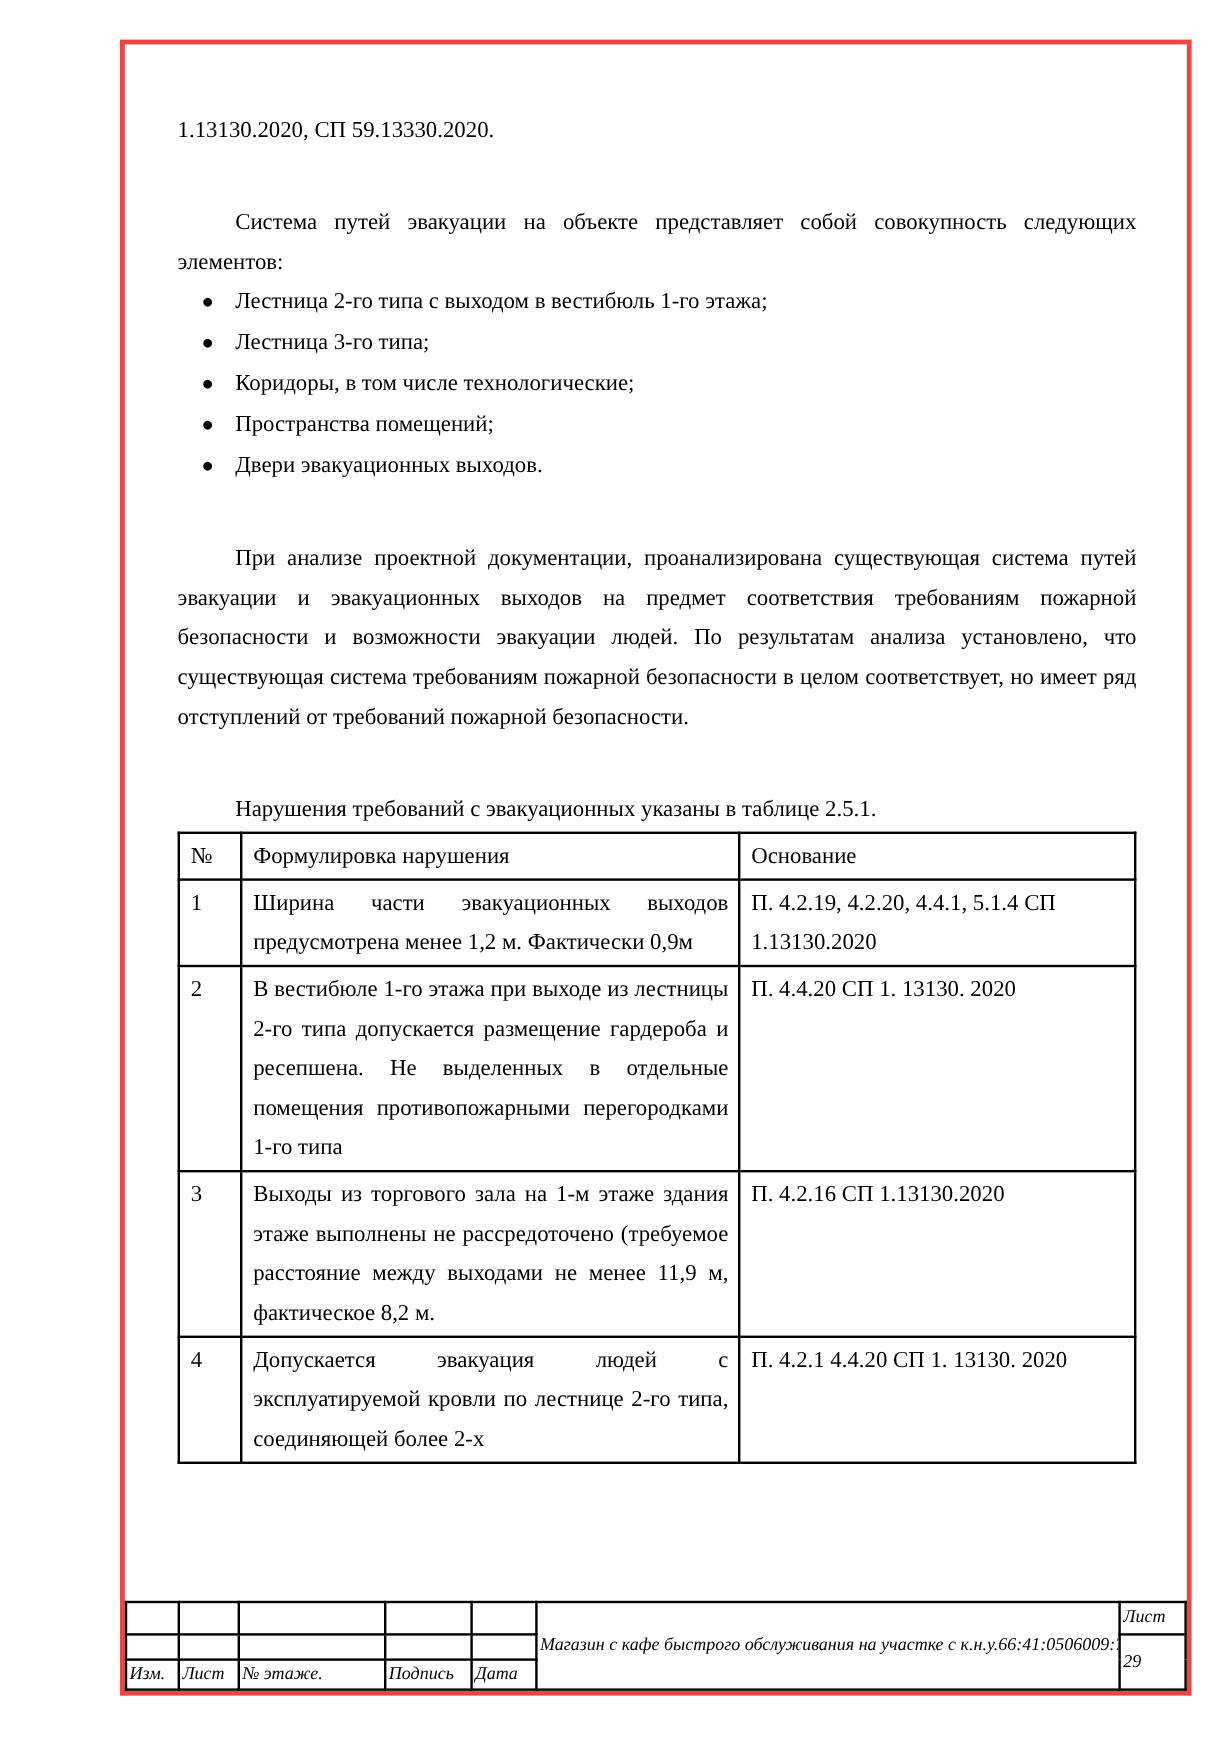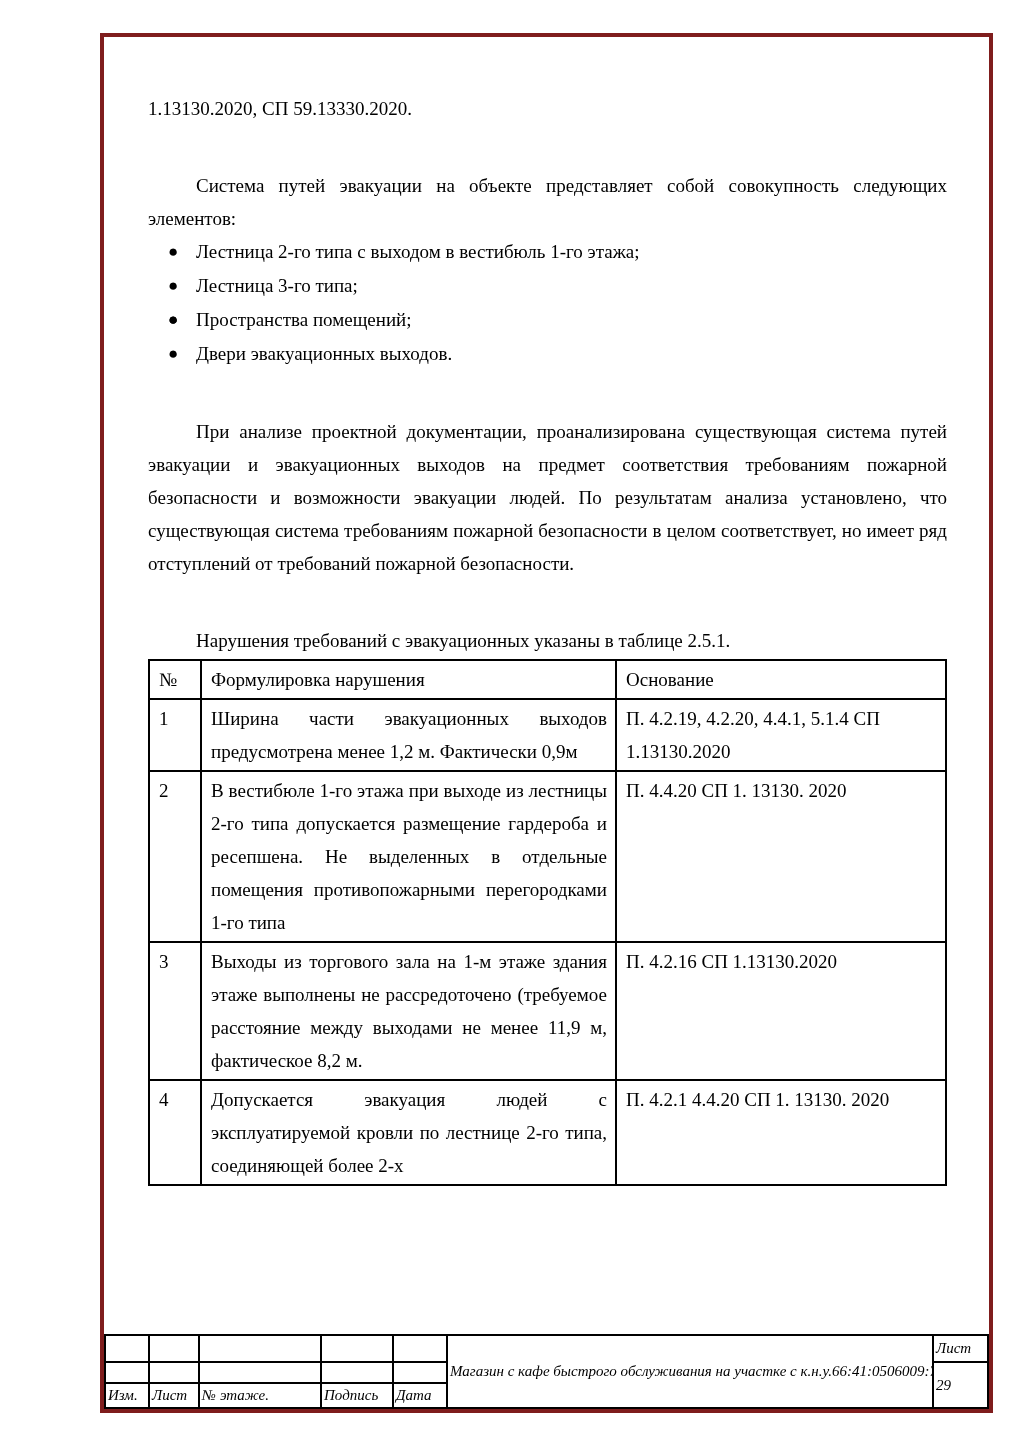--- a/index.html
+++ b/index.html
@@ -7,21 +7,21 @@
   body {
     width: 1024px; height: 1448px;
     position: relative;
     font-family: "Liberation Serif", "DejaVu Serif", serif;
     color: #000;
   }
   .frame {
     position: absolute;
     left: 100px; top: 33px;
     width: 893px; height: 1380px;
-    border: 4px solid #7f1d1d;
+    border: 4px solid #ef4444;
     display: flex;
     flex-direction: column;
     background: #fff;
   }
   .content {
     flex: 1 1 auto;
     padding: 55px 42px 0 44px;
     font-size: 19px;
     line-height: 33px;
     overflow: hidden;
@@ -94,21 +94,21 @@
 
 <div class="frame">
   <div class="content">
 
     <p class="para">1.13130.2020, СП 59.13330.2020.</p>
     <p class="para indent">Система путей эвакуации на объекте представляет собой совокупность следующих элементов:</p>
 
     <ul class="bullets">
       <li><span class="bullet-glyph">●</span><span>Лестница 2-го типа с выходом в вестибюль 1-го этажа;</span></li>
       <li><span class="bullet-glyph">●</span><span>Лестница 3-го типа;</span></li>
-      <li><span class="bullet-glyph">●</span></li>
+      <li><span class="bullet-glyph">●</span><span>Коридоры, в том числе технологические;</span></li>
       <li><span class="bullet-glyph">●</span><span>Пространства помещений;</span></li>
       <li><span class="bullet-glyph">●</span><span>Двери эвакуационных выходов.</span></li>
     </ul>
 
     <p class="para indent">При анализе проектной документации, проанализирована существующая система путей эвакуации и эвакуационных выходов на предмет соответствия требованиям пожарной безопасности и возможности эвакуации людей. По результатам анализа установлено, что существующая система требованиям пожарной безопасности в целом соответствует, но имеет ряд отступлений от требований пожарной безопасности.</p>
     <p class="para indent">Нарушения требований с эвакуационных указаны в таблице 2.5.1.</p>
 
     <table class="viol">
       <colgroup>
           <col class="c-num">

